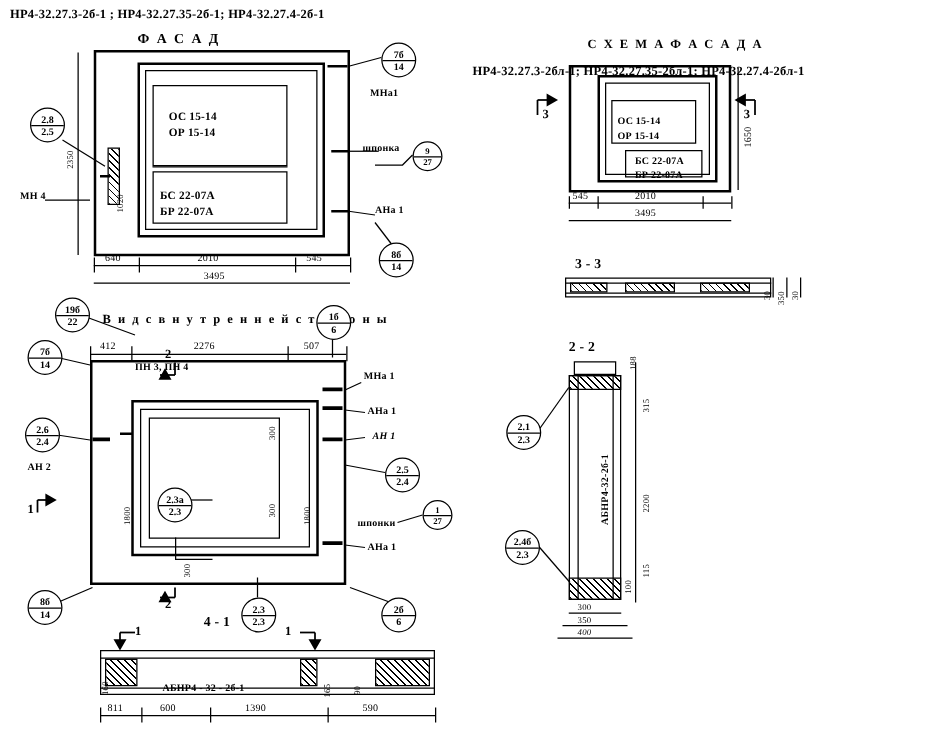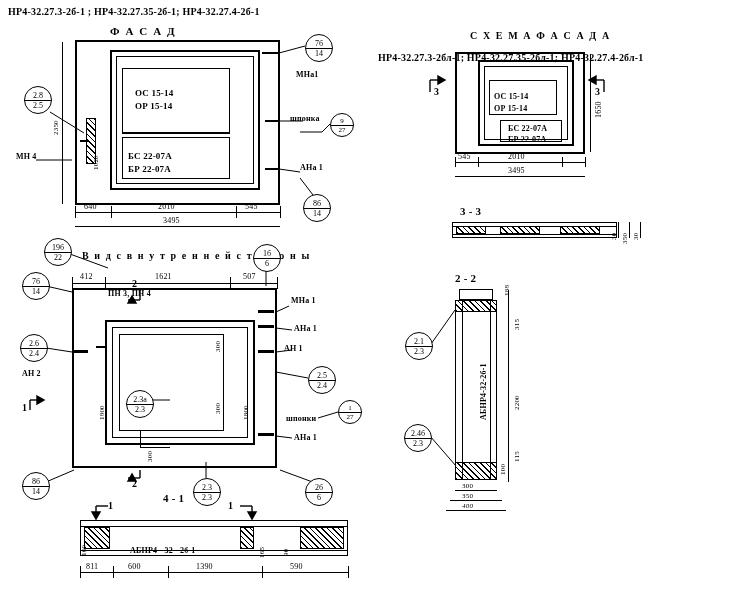--- a/index.html
+++ b/index.html
@@ -10,21 +10,21 @@
   .t{position:absolute;white-space:nowrap;font-size:9px;letter-spacing:.2px;}
   .t.b{font-weight:bold;}
   .t.sp{letter-spacing:1.6px;}
   .t.s8{font-size:8px;}
   .t.s7{font-size:7px;}
   .t.s10{font-size:10px;}
   .t.s11{font-size:11px;font-weight:bold;}
   
   .cal{position:absolute;border:1.2px solid #000;border-radius:50%;
        width:26px;height:26px;display:flex;flex-direction:column;
-       align-items:center;justify-content:center;background:#fff;z-index:5;}
+       align-items:center;justify-content:center;background:#fff;z-index:5;font-weight:bold;}
   .cal span{font-size:8px;line-height:9px;display:block;text-align:right;}
   .cal .top{border-bottom:1px solid #000;width:100%;text-align:center;}
   .cal.small{width:22px;height:22px;}
   .cal.small span{font-size:7px;line-height:8px;}
   
   .rect{position:absolute;border:1px solid #000;box-sizing:border-box;background:transparent;}
   .rect.thick{border-width:2px;}
   .hatch{position:absolute;box-sizing:border-box;border:1px solid #000;
     background:repeating-linear-gradient(45deg,#000 0 1px,transparent 1px 4px);}
   svg{position:absolute;left:0;top:0;overflow:visible;}
@@ -208,33 +208,33 @@
 
 <div class="ln" style="left:258px;top:310px;width:16px;height:3px;"></div>
 <div class="ln" style="left:258px;top:325px;width:16px;height:3px;"></div>
 <div class="ln" style="left:258px;top:350px;width:16px;height:3px;"></div>
 <div class="ln" style="left:258px;top:433px;width:16px;height:3px;"></div>
 <div class="ln" style="left:74px;top:350px;width:14px;height:3px;"></div>
 <div class="ln" style="left:96px;top:346px;width:10px;height:2px;"></div>
 
 <div class="t b s8" style="left:291px;top:296px;">МНа 1</div>
 <div class="t b s8" style="left:294px;top:324px;">АНа 1</div>
-<div class="t b s8" style="left:284px;top:344px;">АН 1</div>
+<div class="t b s8" style="left:298px;top:344px;font-style:italic;">АН 1</div>
 <div class="t b s8" style="left:22px;top:369px;">АН 2</div>
 <div class="t b s8" style="left:294px;top:433px;">АНа 1</div>
 <div class="t b s8" style="left:286px;top:414px;">шпонки</div>
 <div class="t b s8" style="left:108px;top:289px;">ПН 3, ПН 4</div>
 
 <div class="ln" style="left:72px;top:283px;width:205px;height:1px;"></div>
 <div class="ln" style="left:72px;top:277px;width:1px;height:12px;"></div>
 <div class="ln" style="left:105px;top:277px;width:1px;height:12px;"></div>
 <div class="ln" style="left:230px;top:277px;width:1px;height:12px;"></div>
 <div class="ln" style="left:277px;top:277px;width:1px;height:12px;"></div>
 <div class="t s8" style="left:80px;top:272px;">412</div>
-<div class="t s8" style="left:155px;top:272px;">1621</div>
+<div class="t s8" style="left:155px;top:272px;">2276</div>
 <div class="t s8" style="left:243px;top:272px;">507</div>
 
 <div class="t s7" style="left:214px;top:352px;transform:rotate(-90deg);transform-origin:left top;">300</div>
 <div class="t s7" style="left:214px;top:414px;transform:rotate(-90deg);transform-origin:left top;">300</div>
 <div class="t s7" style="left:146px;top:462px;transform:rotate(-90deg);transform-origin:left top;">300</div>
 <div class="t s7" style="left:98px;top:420px;transform:rotate(-90deg);transform-origin:left top;">1800</div>
 <div class="t s7" style="left:242px;top:420px;transform:rotate(-90deg);transform-origin:left top;">1800</div>
 
 <svg width="747" height="597">
   <g stroke="#000" stroke-width="1.4" fill="#000">

